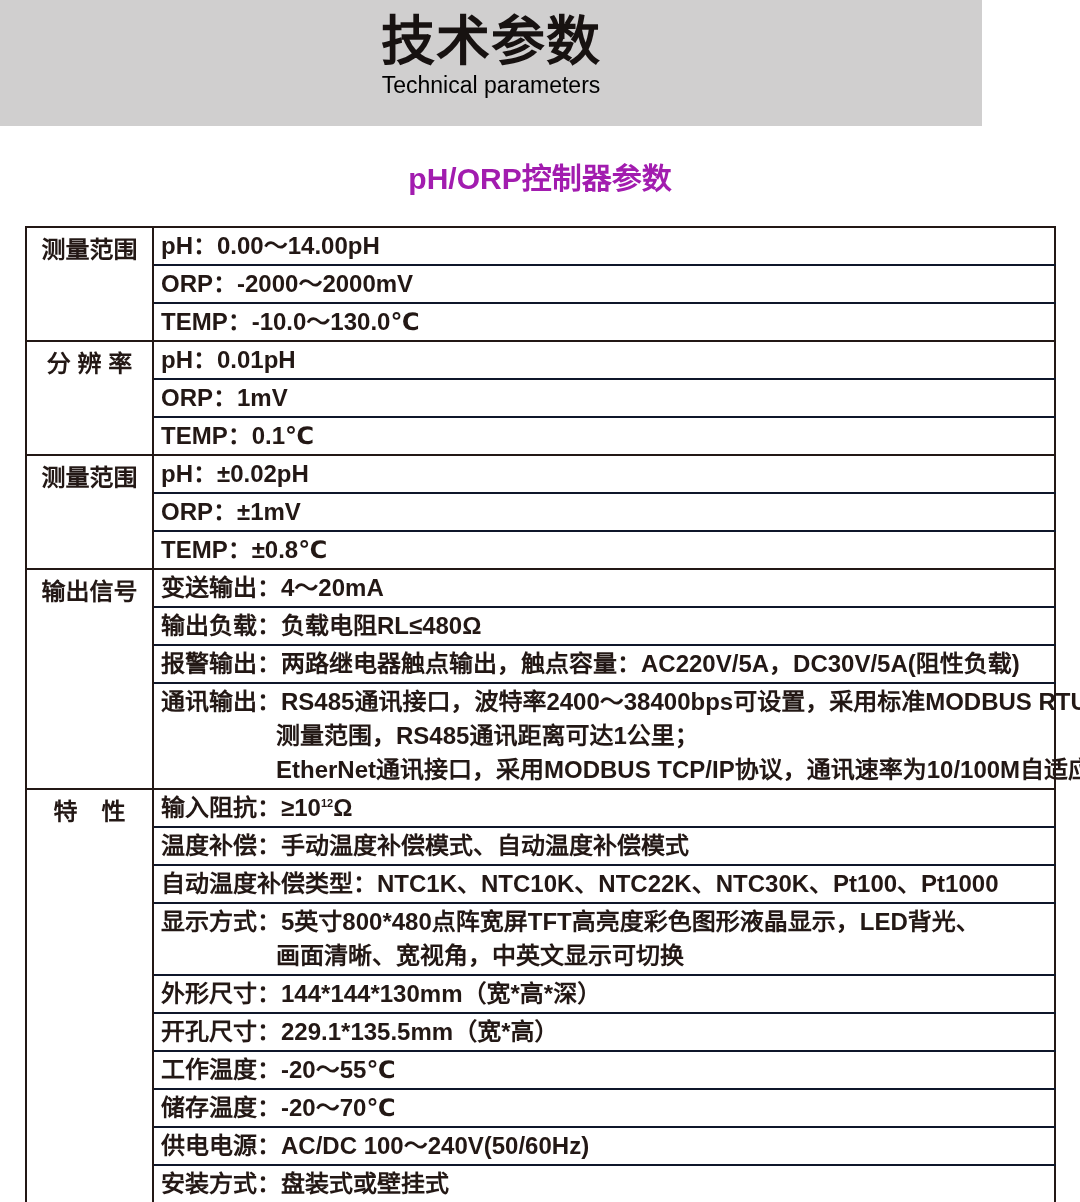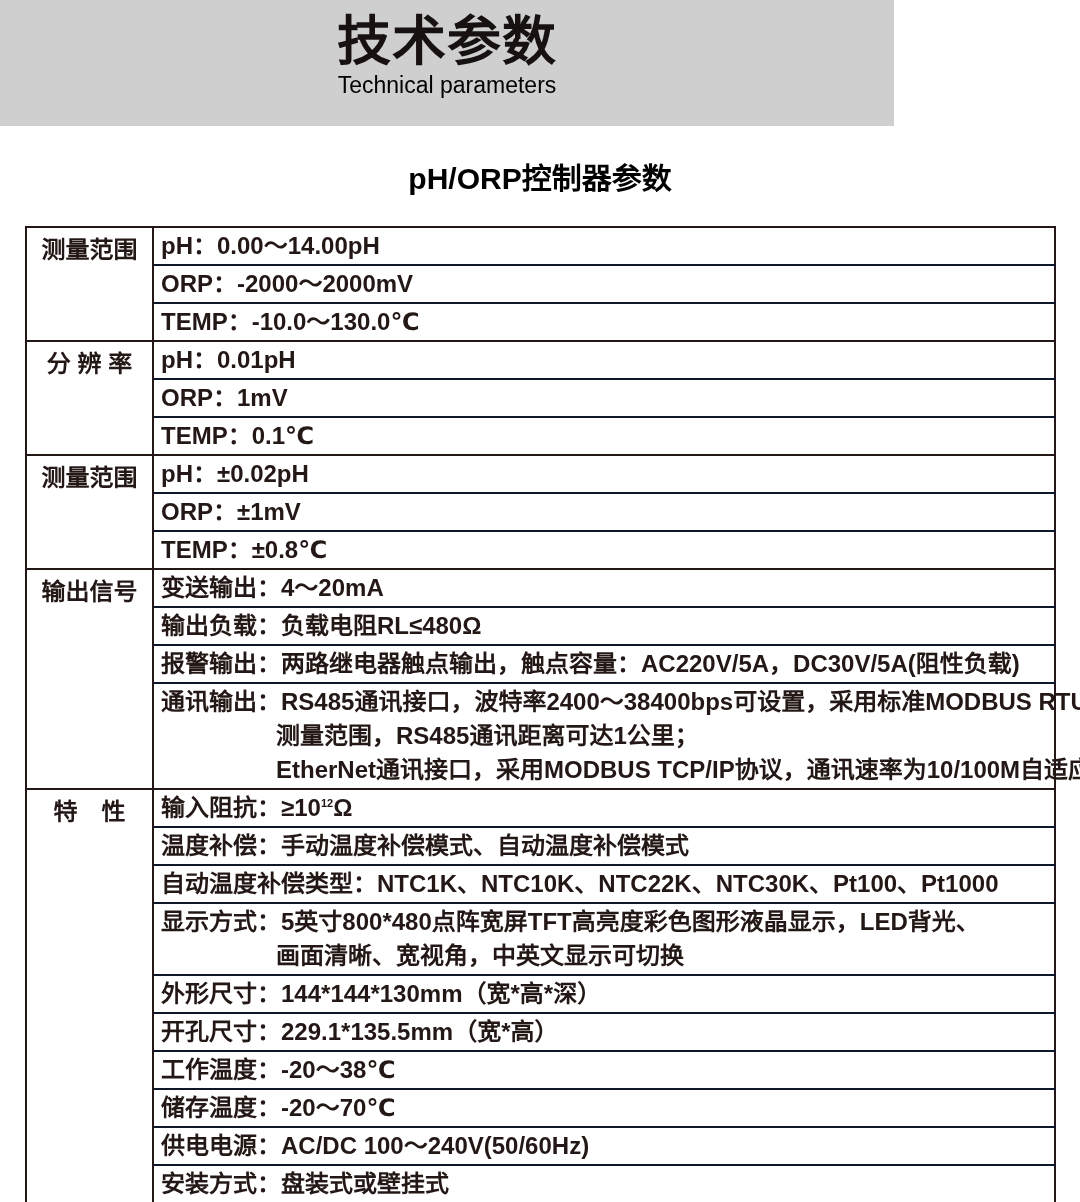--- a/index.html
+++ b/index.html
@@ -7,21 +7,21 @@
     padding: 0;
     background: #ffffff;
     width: 1080px;
     height: 1202px;
     overflow: hidden;
     font-family: "Liberation Sans", "DejaVu Sans", sans-serif;
     color: #231815;
   }
   
   .band {
-    width: 894px;
+    width: 982px;
     height: 126px;
     background: #d0cfcf;
     text-align: center;
     box-sizing: border-box;
     padding-top: 12px;
   }
   .band-title {
     font-size: 54px;
     line-height: 58px;
     font-weight: bold;
@@ -36,21 +36,21 @@
     color: #000000;
     margin: 2px 0 0 0;
   }
   
   .section-title {
     margin: 36px 0 0 0;
     text-align: center;
     font-size: 30px;
     line-height: 34px;
     font-weight: bold;
-    color: #000000;
+    color: #a21caf;
   }
   
   table.spec {
     border-collapse: collapse;
     table-layout: fixed;
     width: 1031px;
     margin: 30px 0 0 25px;
     border: 2px solid #231815;
     border-bottom-width: 3px;
   }
@@ -200,21 +200,21 @@
           <div class="line">外形尺寸：144*144*130mm（宽*高*深）</div>
         </td>
       </tr>
       <tr class="inner">
         <td class="value-cell">
           <div class="line">开孔尺寸：229.1*135.5mm（宽*高）</div>
         </td>
       </tr>
       <tr class="inner">
         <td class="value-cell">
-          <div class="line">工作温度：-20～38℃</div>
+          <div class="line">工作温度：-20～55℃</div>
         </td>
       </tr>
       <tr class="inner">
         <td class="value-cell">
           <div class="line">储存温度：-20～70℃</div>
         </td>
       </tr>
       <tr class="inner">
         <td class="value-cell">
           <div class="line">供电电源：AC/DC 100～240V(50/60Hz)</div>

